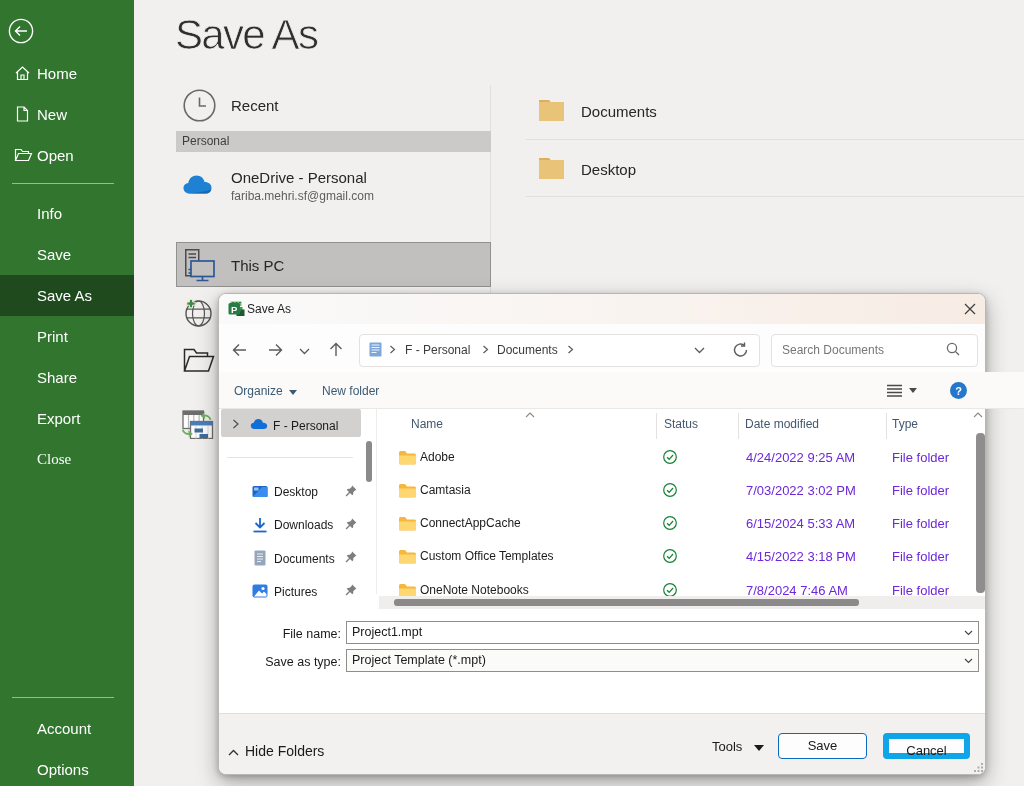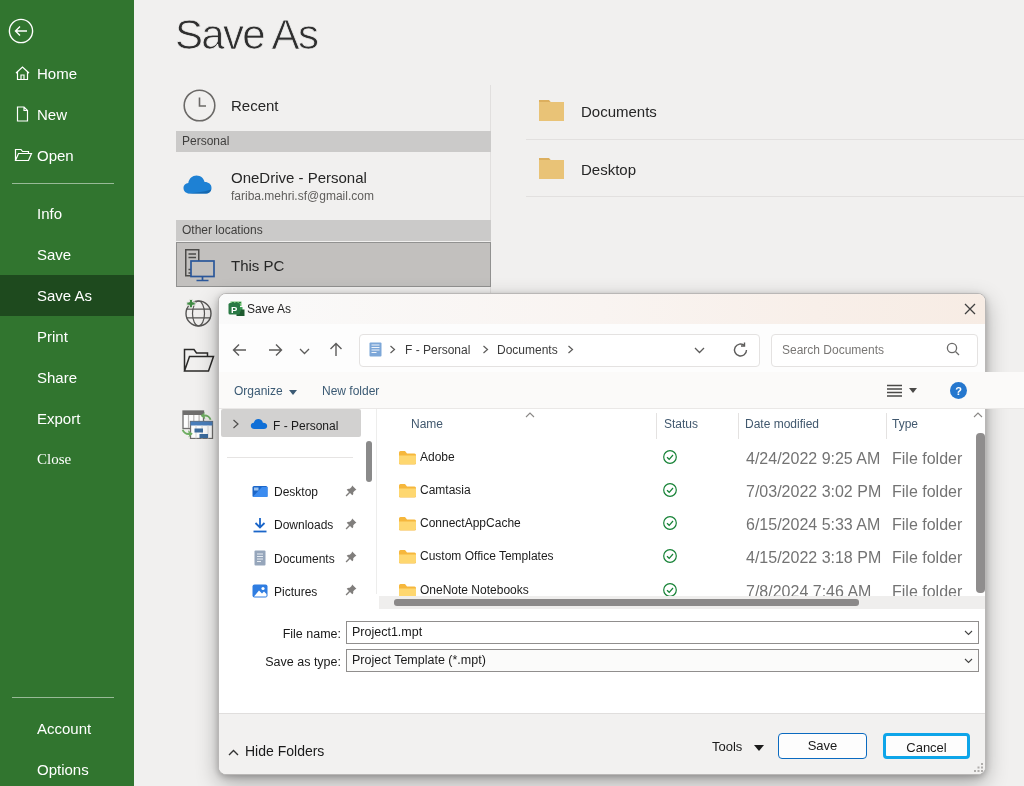--- a/index.html
+++ b/index.html
@@ -26,21 +26,21 @@
 #dialog { position:absolute; left:218px; top:293px; width:768px; height:482px; background:#fff; border-radius:8px; border:1px solid #b9b7b6; box-shadow:0 8px 22px rgba(0,0,0,0.30), 0 2px 6px rgba(0,0,0,0.22); }
 #titlebar { position:absolute; left:0; top:0; width:766px; height:30px; border-radius:7px 7px 0 0; background:linear-gradient(90deg,#fafafa 0%,#f9f4f1 50%,#f8efe9 78%,#f7ece4 100%); }
 #navrow { position:absolute; left:0; top:30px; width:766px; height:48px; background:#fdfdfd; }
 .navbox { position:absolute; top:10px; height:33px; background:#fff; border:1px solid #e4e2e1; border-radius:4px; }
 #toolbar { position:absolute; left:0; top:78px; width:886px; height:37px; background:#fbfaf9; border-bottom:1px solid #eae8e7; }
 .tbtxt { color:#3b5a74; font-size:12px; }
 #dlgbody { position:absolute; left:0; top:115px; width:766px; height:302px; background:#fff; }
 .treetxt { font-size:12px; color:#1b1b1b; }
 .hdrtxt { position:absolute; font-size:12px; color:#41586e; }
 .rowtxt { font-size:12px; color:#1c1c1c; }
-.dimtxt { font-size:16px; color:#737373; }
+.dimtxt { font-size:13px; color:#6d28d9; }
 #bottombar { position:absolute; left:0; top:419px; width:766px; height:61px; background:#f2f1f0; border-top:1px solid #e0dedd; border-radius:0 0 7px 7px; }
 .btn { position:absolute; top:439px; height:26px; border-radius:4px; background:#fdfdfd; font-size:13px; color:#1a1a1a; text-align:center; line-height:24px; }
 .lbl { position:absolute; font-size:12.5px; color:#1a1a1a; text-align:right;padding-left:20px; }
 .fld { position:absolute; left:127px; width:633px; height:23px; background:#fff; border:1px solid #908e8d; font-size:12.5px; color:#1a1a1a; line-height:21px; padding-left:5px; }
 </style>
 </head>
 <body>
 
 <div id="sidebar">
   <svg class="abs" style="left:8px;top:18px;" width="26" height="26" viewBox="0 0 26 26">
@@ -108,21 +108,20 @@
 
   <div class="band" style="top:131px;">Personal</div>
 
   <svg class="abs" style="left:49px;top:174px;" width="29" height="20" viewBox="0 0 29 20">
     <path d="M6.5 19.5 C2.8 19.5 0.5 17 0.5 14 C0.5 11.2 2.7 9.2 5.3 9 C6 4.4 9.5 1.5 13.5 1.5 C17.6 1.5 20.8 4.3 21.6 8.1 C25.3 8 28.5 10.2 28.5 13.9 C28.5 17.2 26 19.5 22.8 19.5 Z" fill="#1e81d4"></path>
     <path d="M28.2 15.5 C20 18 12 19.3 4 19.4 L6.5 19.5 L22.8 19.5 C25.4 19.5 27.5 18 28.2 15.5 Z" fill="#1668b0"></path>
   </svg>
   <div class="abs place-title" style="left:97px;top:169px;">OneDrive - Personal</div>
   <div class="abs" style="left:97px;top:189px;font-size:12px;color:#605e5c;">fariba.mehri.sf@gmail.com</div>
 
-  <div class="band" style="top:220px;">Other locations</div>
 
   <div class="abs" style="left:42px;top:242px;width:315px;height:45px;background:#c2c0be;border:1px solid #919190;"></div>
   <svg class="abs" style="left:51px;top:249px;" width="30" height="33" viewBox="0 0 30 33">
     <rect x="0.75" y="0.75" width="13" height="26" fill="none" stroke="#4c4b49" stroke-width="1.5"></rect>
     <path d="M3.5 5 h7.5 M3.5 8.5 h7.5 M3.5 20.5 h3 M3.5 24 h3" stroke="#4c4b49" stroke-width="1.3"></path>
     <rect x="6" y="12" width="23" height="15.5" fill="#c2c0be" stroke="#2b579a" stroke-width="1.7"></rect>
     <path d="M17.5 27.5 v3.5 M11.5 31.5 h12" stroke="#2b579a" stroke-width="1.7" fill="none"></path>
   </svg>
   <div class="abs place-title" style="left:97px;top:257px;">This PC</div>
 
@@ -395,21 +394,21 @@
     <svg class="abs" style="left:9px;top:35px;" width="11" height="7" viewBox="0 0 11 7">
         <path d="M1 6 L5.5 1.5 L10 6" fill="none" stroke="#333" stroke-width="1.4"></path>
       </svg>
     <div class="abs" style="left:26px;top:29px;font-size:14px;color:#1a1a1a;">Hide Folders</div>
     <div class="abs" style="left:493px;top:25px;font-size:13px;color:#1a1a1a;">Tools</div>
     <svg class="abs" style="left:535px;top:31px;" width="10" height="6" viewBox="0 0 10 6">
         <path d="M0 0 L5 6 L10 0 Z" fill="#1a1a1a"></path>
       </svg>
   </div>
   <div class="btn" style="left:559px;width:89px;border:1px solid #0a6ac0;">Save</div>
-  <div class="btn" style="left:664px;width:87px;border:3px solid #0ea5e9;">Cancel</div>
+  <div class="btn" style="left:664px;width:87px;border:6px solid #0ea5e9;">Cancel</div>
   <svg class="abs" style="left:755px;top:469px;" width="10" height="10" viewBox="0 0 10 10">
     <g fill="#b0aeac">
         <rect x="7" y="0" width="2" height="2"></rect>
         <rect x="7" y="3.5" width="2" height="2"></rect>
         <rect x="3.5" y="3.5" width="2" height="2"></rect>
         <rect x="7" y="7" width="2" height="2"></rect>
         <rect x="3.5" y="7" width="2" height="2"></rect>
         <rect x="0" y="7" width="2" height="2"></rect>
       </g>
   </svg>

